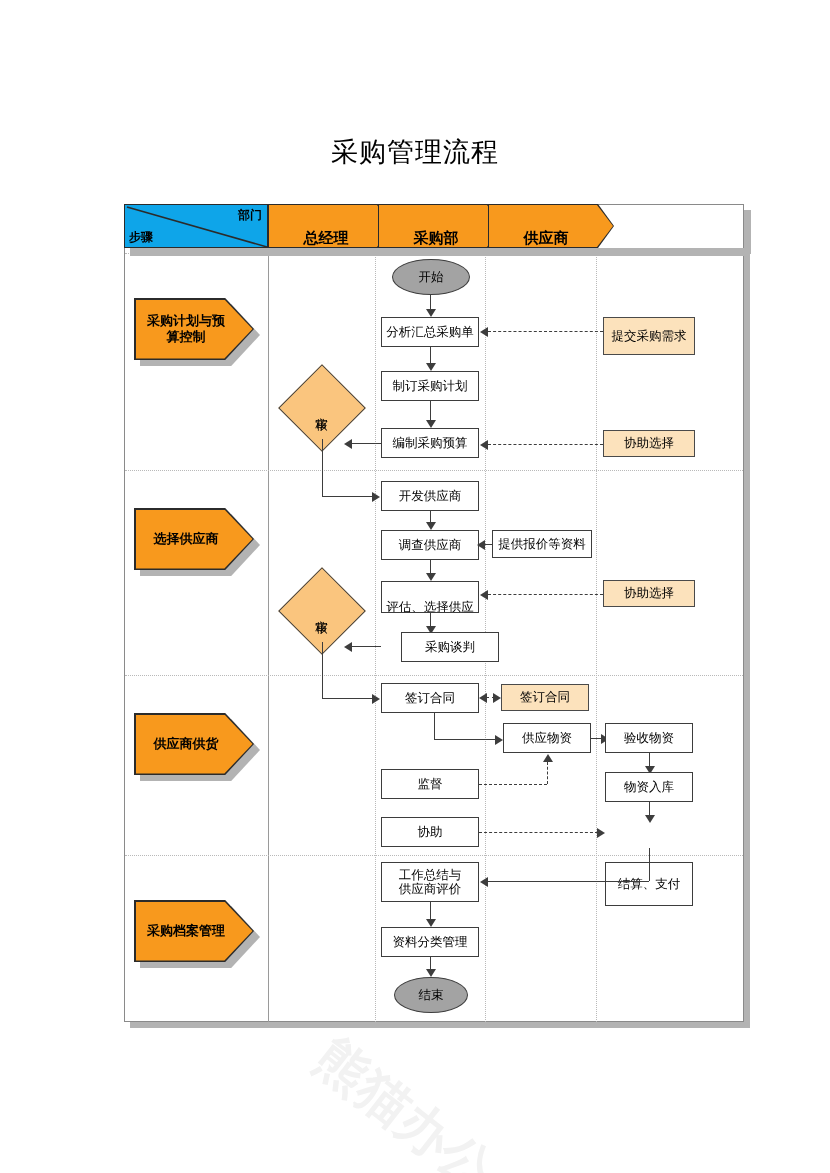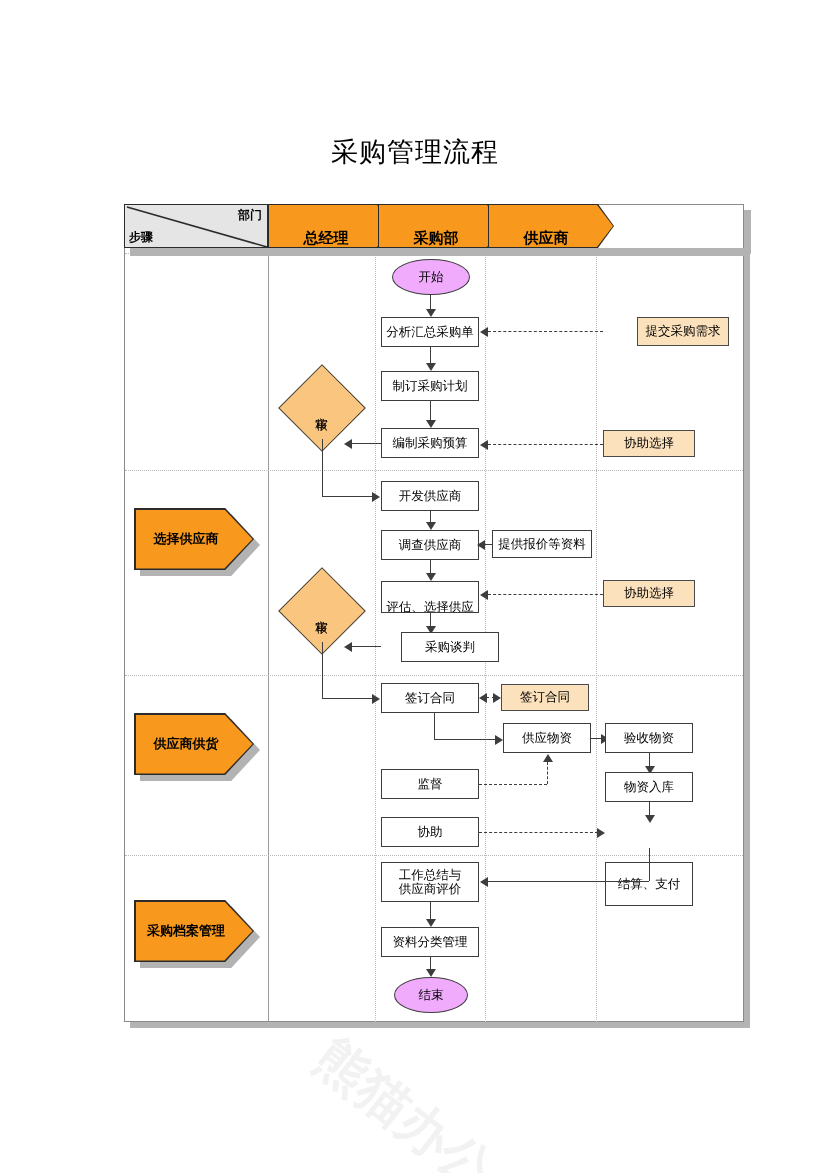--- a/index.html
+++ b/index.html
@@ -41,21 +41,21 @@
   .step-col-div{position:absolute;left:268px;top:204px;width:0;height:818px;
     border-left:1px solid #9a9a9a;}
 
   
   #header-band{position:absolute;left:124px;top:204px;height:46px;width:620px;}
   .hdr-shadow{position:absolute;background:#b3b3b3;}
 
   
   #corner-cell{
     position:absolute;left:0px;top:0px;width:144px;height:44px;
-    background:#e5e5e5;border:1px solid #2b2b2b;box-sizing:border-box;
+    background:#0ea5e9;border:1px solid #2b2b2b;box-sizing:border-box;
   }
   #corner-cell svg{position:absolute;left:0;top:0;}
   #corner-dept{position:absolute;right:5px;top:2px;font-size:12px;font-weight:bold;color:#000;}
   #corner-step{position:absolute;left:4px;bottom:1px;font-size:12px;font-weight:bold;color:#000;}
   .chev-wrap{position:absolute;top:0;height:44px;}
   .chev-border{
     position:absolute;inset:0;
     background:#2b2b2b;
     clip-path:polygon(0 0, calc(100% - 16px) 0, 100% 50%, calc(100% - 16px) 100%, 0 100%, 0 0);
   }
@@ -91,21 +91,21 @@
 
   
   .node{
     position:absolute;box-sizing:border-box;
     display:flex;align-items:center;justify-content:center;text-align:center;
     font-size:12.5px;color:#000;line-height:1.15;
   }
   .box{background:#fff;border:1.4px solid #3d3d3d;}
   .box-peach{background:#FCE2BC;border:1.4px solid #4a4a4a;}
   .oval{
-    background:#f0abfc;border:1.4px solid #3d3d3d;border-radius:50%;
+    background:#a3a3a3;border:1.4px solid #3d3d3d;border-radius:50%;
   }
   .diamond-wrap{position:absolute;}
   .diamond-shape{
     position:absolute;left:0;top:0;width:100%;height:100%;
     background:#FAC57E;border:1.4px solid #3d3d3d;
     transform:rotate(45deg);box-sizing:border-box;
   }
   .diamond-label{
     position:absolute;left:0;top:0;width:100%;height:100%;
     display:flex;align-items:center;justify-content:center;
@@ -170,20 +170,27 @@
       <div class="chev-fill"></div>
       <div class="chev-label">采购部</div>
     </div>
     <div class="chev-wrap" style="left:364px;width:126px;">
       <div class="chev-border"></div>
       <div class="chev-fill"></div>
       <div class="chev-label">供应商</div>
     </div>
   </div>
 
+  <div class="step-wrap" style="left:134px;top:298px;">
+    <div class="step-shadow"></div>
+    <div class="step-border"></div>
+    <div class="step-fill"></div>
+    <div class="step-label" style="white-space:pre-line;">采购计划与预
+算控制</div>
+  </div>
   <div class="step-wrap" style="left:134px;top:508px;">
     <div class="step-shadow"></div>
     <div class="step-border"></div>
     <div class="step-fill"></div>
     <div class="step-label" style="white-space:pre-line;">选择供应商</div>
   </div>
   <div class="step-wrap" style="left:134px;top:713px;">
     <div class="step-shadow"></div>
     <div class="step-border"></div>
     <div class="step-fill"></div>
@@ -217,21 +224,21 @@
     <div class="diamond-shape"></div>
     <div class="diamond-label">
       <span style="writing-mode:vertical-rl;text-orientation:upright;letter-spacing:1px;">审核</span>
     </div>
   </div>
 
   <div class="vline" style="left:322px;top:439px;height:57px;"></div>
   <div class="hline" style="left:322px;top:496px;width:51px;"></div>
   <div class="arr arr-right" style="left:372px;top:492px;"></div>
 
-  <div class="node box-peach" style="left:603px;top:317px;width:92px;height:29px;margin-left:34px;">提交采购需求</div>
+  <div class="node box-peach" style="left:603px;top:317px;width:92px;height:38px;">提交采购需求</div>
   <div class="hline-d" style="left:488px;top:331px;width:115px;"></div>
   <div class="arr arr-left" style="left:480px;top:327px;"></div>
 
   <div class="node box-peach" style="left:603px;top:430px;width:92px;height:27px;">协助选择</div>
   <div class="hline-d" style="left:488px;top:444px;width:115px;"></div>
   <div class="arr arr-left" style="left:480px;top:440px;"></div>
 
   <div class="node box" style="left:381px;top:481px;width:98px;height:30px;">开发供应商</div>
   <div class="vline" style="left:430px;top:511px;height:12px;"></div>
   <div class="arr arr-down" style="left:426px;top:522px;"></div>

